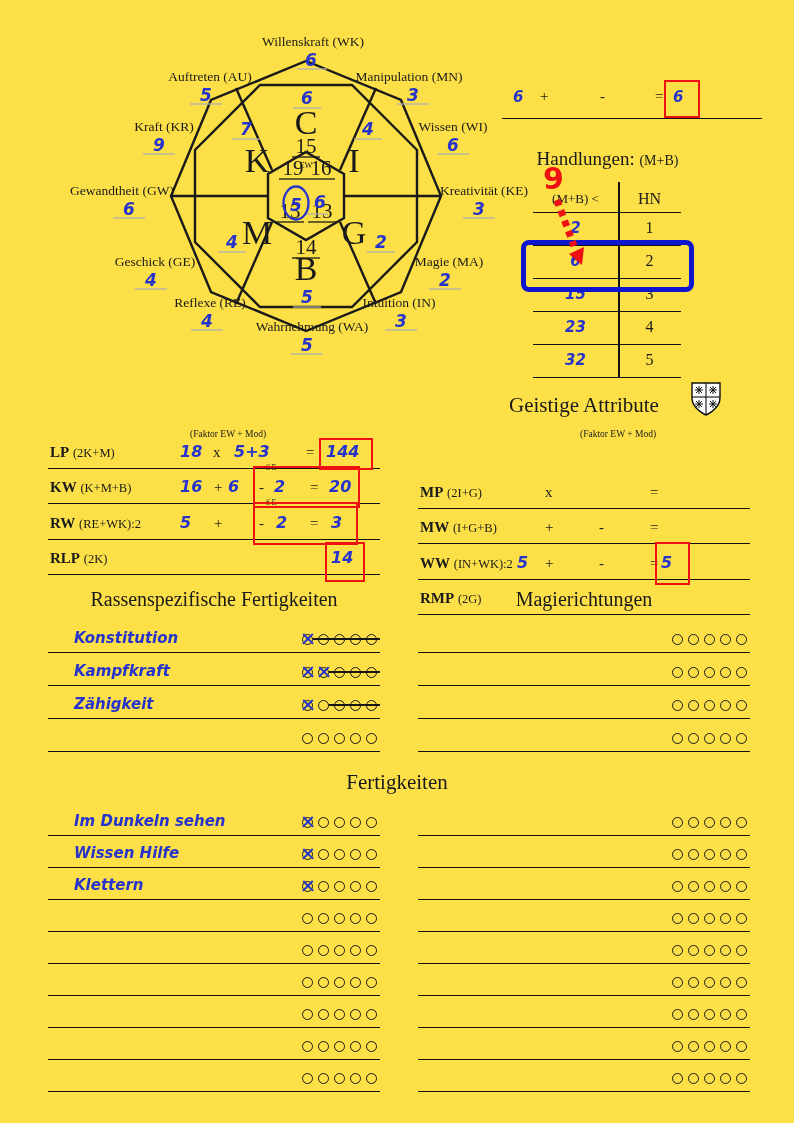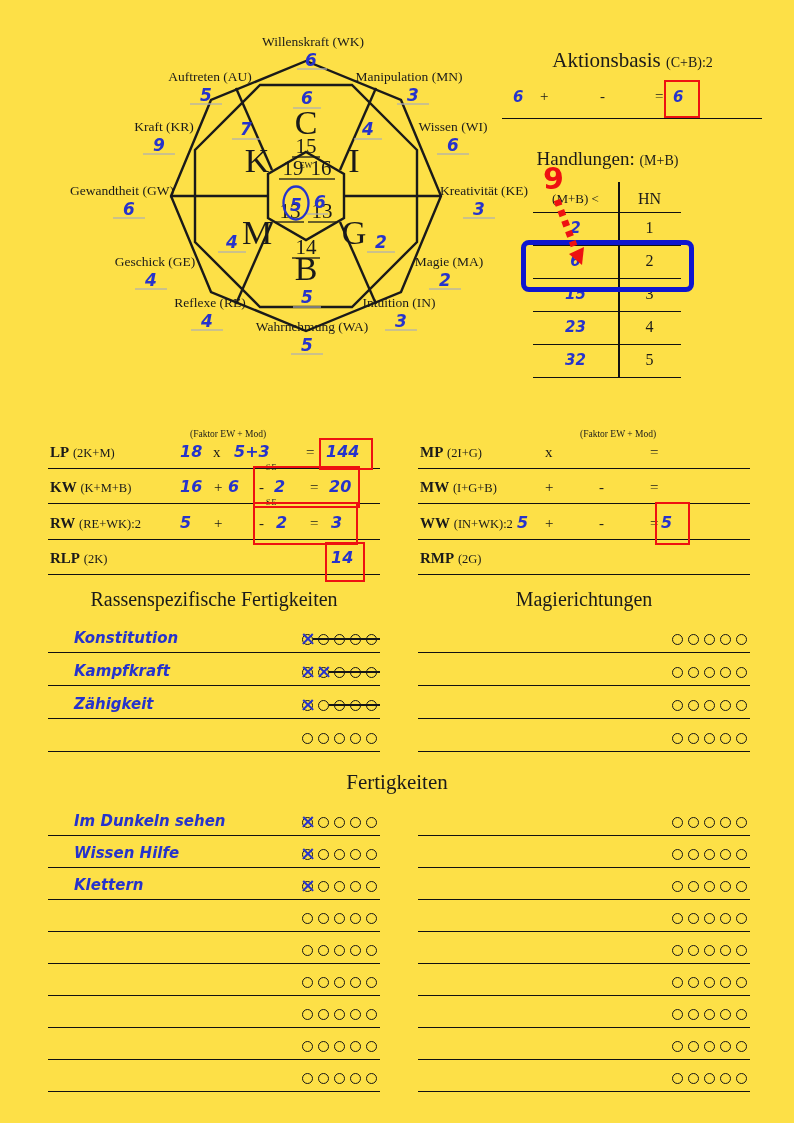--- a/index.html
+++ b/index.html
@@ -158,24 +158,20 @@
     <text class="shw" x="247" y="275">5</text>
 
     <text class="ewt" x="246" y="140">EW</text>
     <ellipse cx="236" cy="175" rx="12.5" ry="16.5" fill="none" stroke="#2633cc" stroke-width="2.3"></ellipse>
     <text class="shw" x="236" y="183" font-size="20">5</text>
     <text class="shw" x="260" y="180" font-size="20">6</text>
     <line x1="247" y1="186" x2="268" y2="186" stroke="#b0b0b0" stroke-width="1.3"></line>
   </svg>
 
   <div class="aktionsbasis">
-    <div class="ab-title">
-      <span>Aktionsbasis</span>
-      <span class="small">(C+B):2</span>
-    </div>
     <span class="ab-item hw" style="left:13px">6</span>
     <span class="ab-item" style="left:40px">+</span>
     <span class="ab-item" style="left:100px">-</span>
     <span class="ab-item" style="left:155px">=</span>
     <span class="ab-item hw" style="left:173px">6</span>
     <span class="redbox" style="left:164px;top:32px;width:32px;height:34px"></span>
     <div class="ab-line"></div>
   </div>
 
   <div class="handlungen">
@@ -255,20 +251,34 @@
       </div>
       <div class="arow h34">
         <span class="albl"><span class="abold">RLP</span> <span class="afrm">(2K)</span></span>
         <span class="av hw" style="left:283px">14</span>
         <span class="redbox" style="left:277px;top:2px;width:36px;height:36px"></span>
       </div>
     </div>
   </div>
 
   <div class="sec" style="left:418px;top:385px">
+    <div class="sec-title">
+      <span style="position:absolute;left:44px;top:8px;width:244px;text-align:center">Geistige Attribute</span>
+      <svg width="32" height="36" viewBox="0 0 32 36" style="position:absolute;right:28px;top:-4px">
+        <path d="M2,2 h28 v15 c0,11 -14,17 -14,17 s-14,-6 -14,-17 Z" fill="#fff" stroke="#111" stroke-width="1.4"></path>
+        <line x1="16" y1="2" x2="16" y2="33" stroke="#111" stroke-width="1.1"></line>
+        <line x1="2" y1="16" x2="30" y2="16" stroke="#111" stroke-width="1.1"></line>
+        <g stroke="#111" stroke-width="1">
+          <path d="M9,5 v8 M5,9 h8 M6,6 l6,6 M12,6 l-6,6"></path>
+          <path d="M23,5 v8 M19,9 h8 M20,6 l6,6 M26,6 l-6,6"></path>
+          <path d="M9,19 v8 M5,23 h8 M6,20 l6,6 M12,20 l-6,6"></path>
+          <path d="M23,19 v8 M19,23 h8 M20,20 l6,6 M26,20 l-6,6"></path>
+        </g>
+      </svg>
+    </div>
     <span class="factor-note" style="left:162px;top:44px">(Faktor EW + Mod)</span>
     <div style="margin-top:53px">
       <div class="arow h30">
         <span class="albl"><span class="abold">MP</span> <span class="afrm">(2I+G)</span></span>
         <span class="op" style="left:127px">x</span>
         <span class="op" style="left:232px">=</span>
       </div>
       <div class="arow h34">
         <span class="albl"><span class="abold">MW</span> <span class="afrm">(I+G+B)</span></span>
         <span class="op" style="left:127px">+</span>

